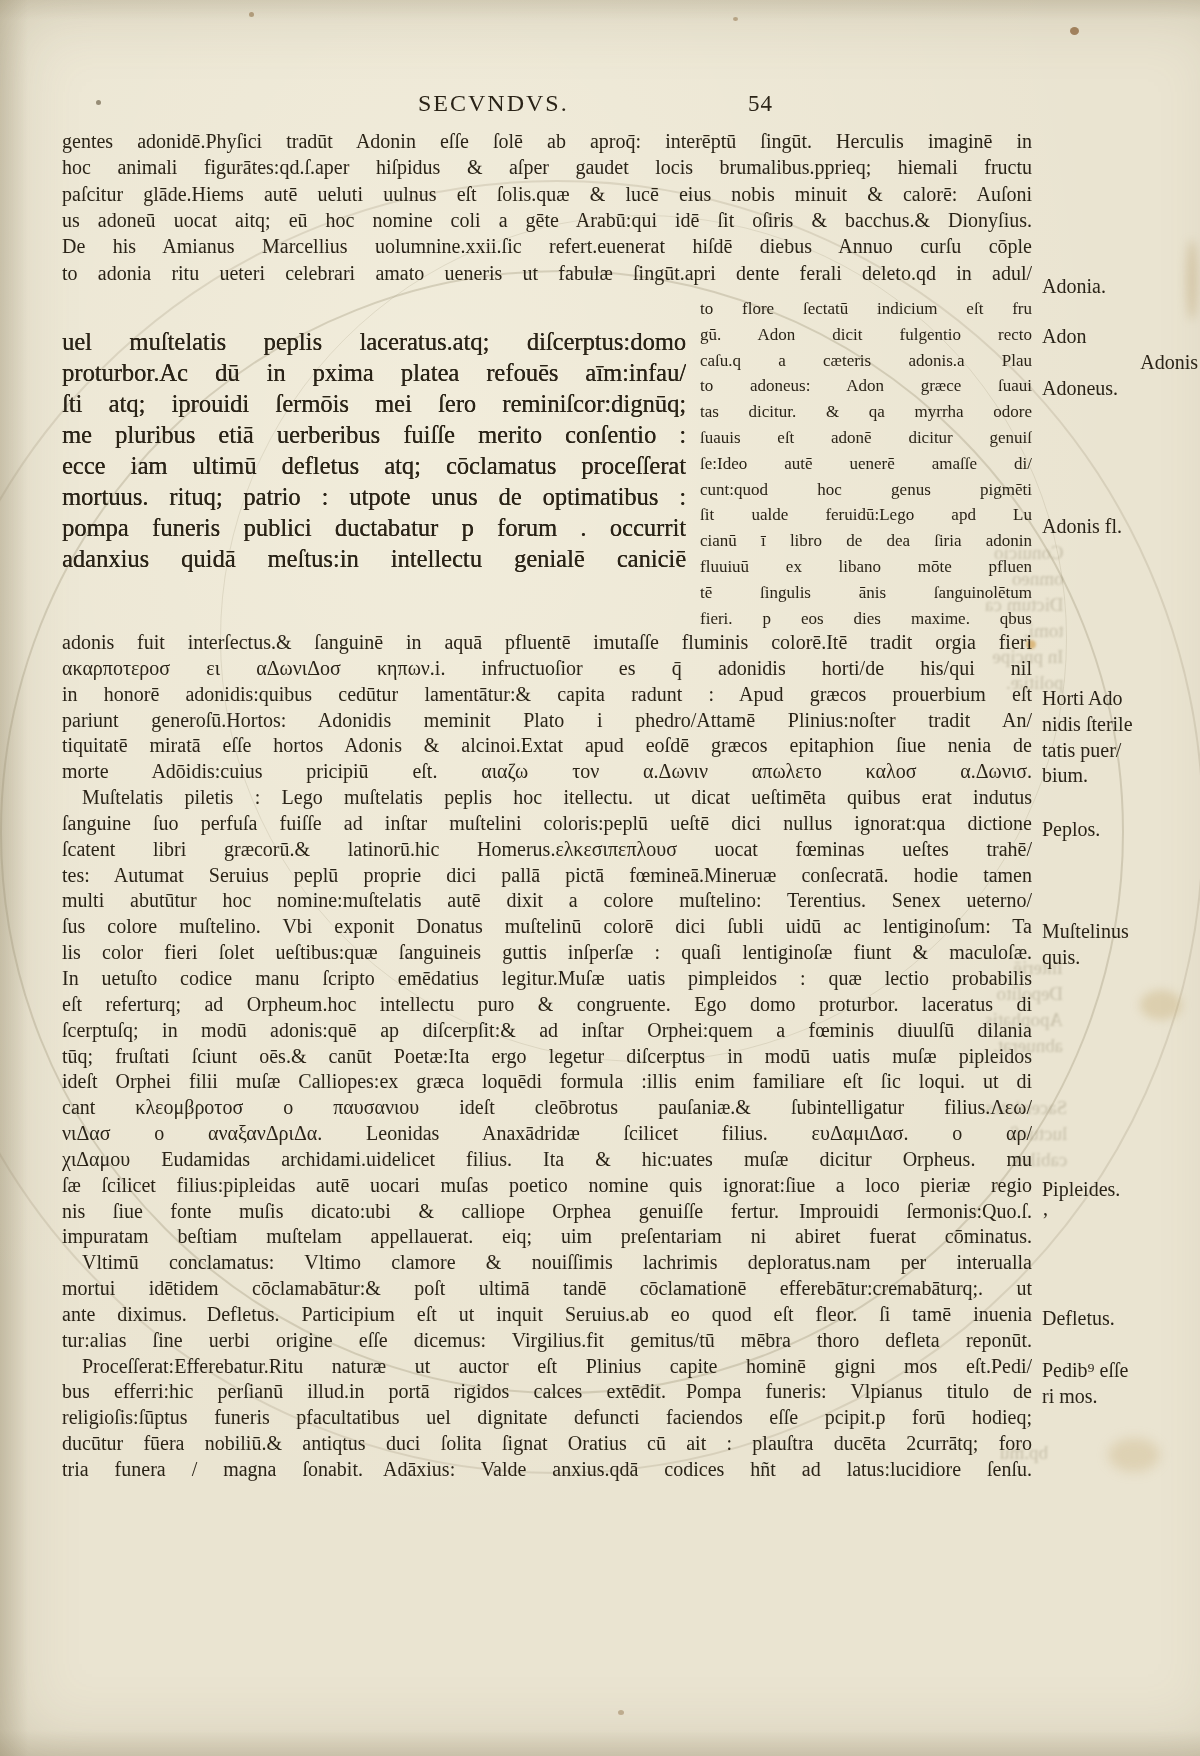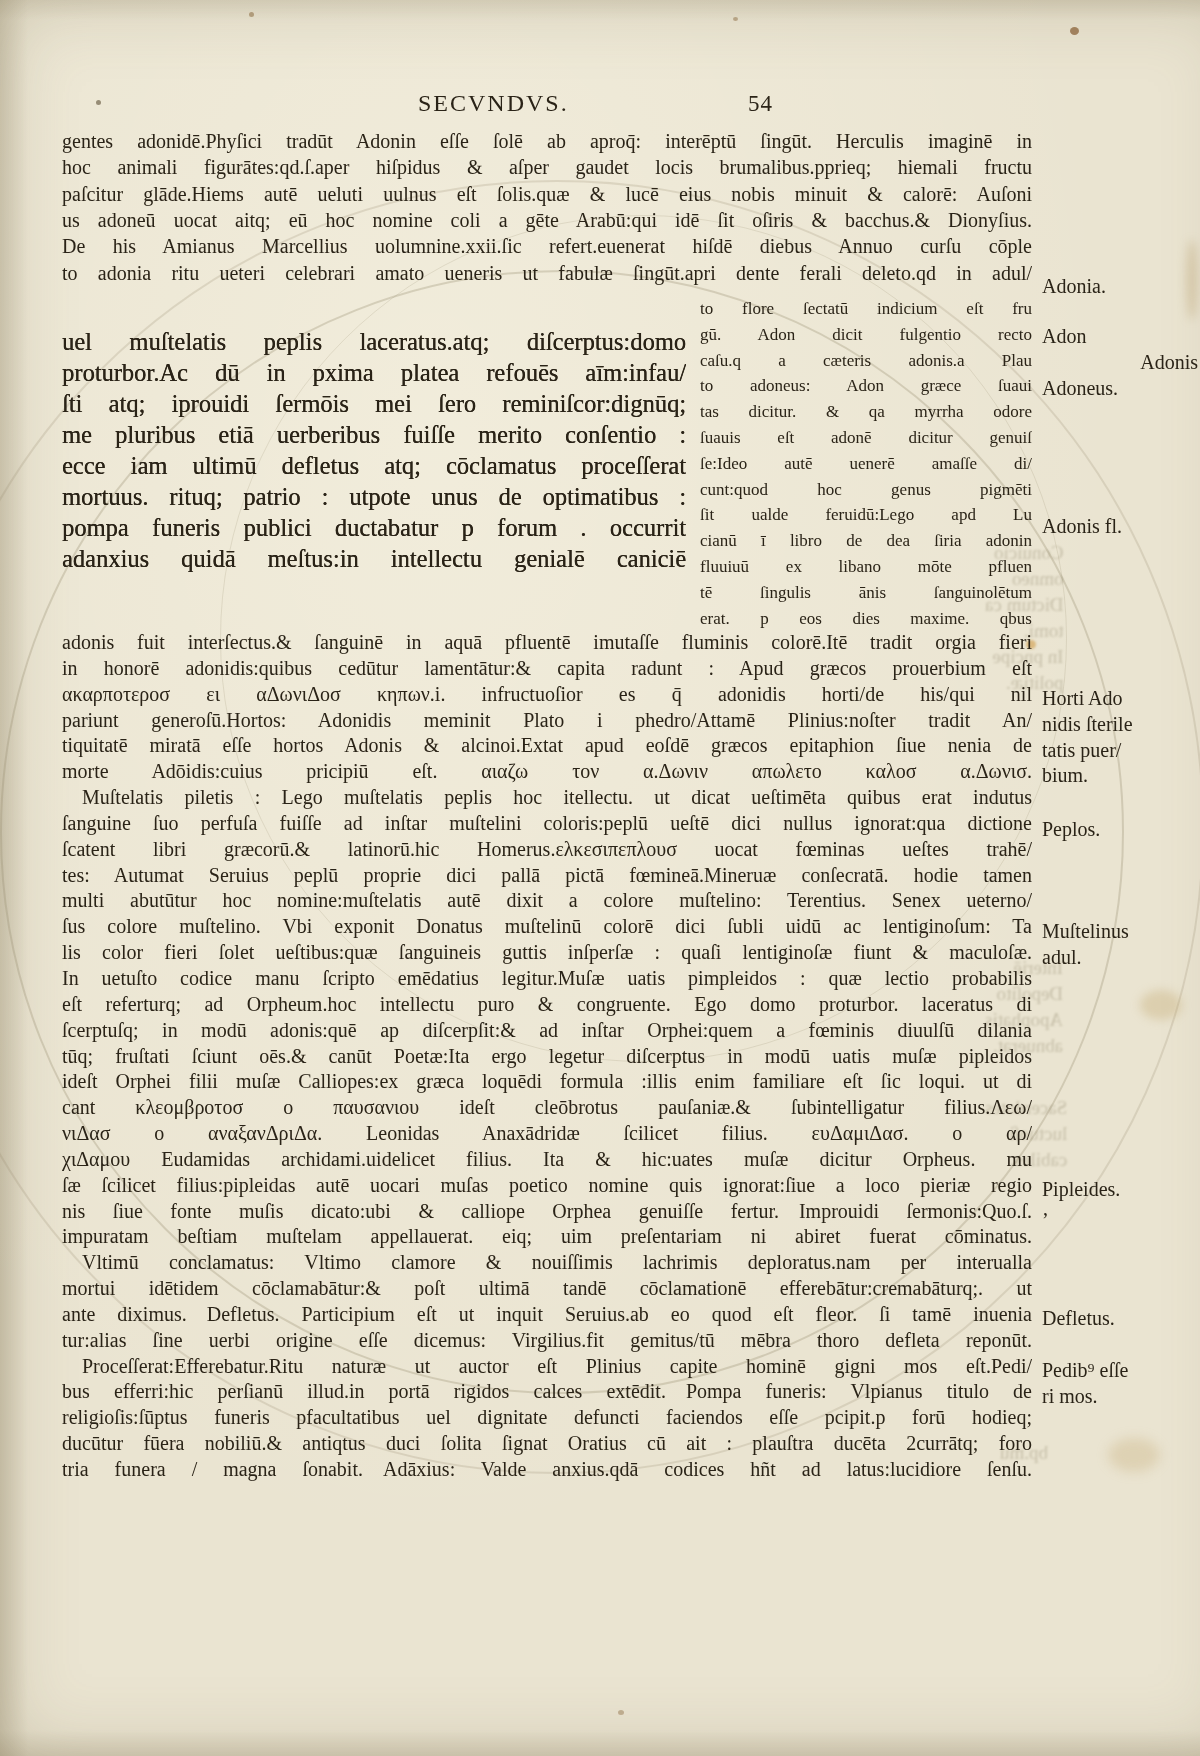--- a/index.html
+++ b/index.html
@@ -137,28 +137,28 @@
       <div class="line">caſu.q a cæteris adonis.a Plau</div>
       <div class="line">to adoneus: Adon græce ſuaui</div>
       <div class="line">tas dicitur. &amp; qa myrrha odore</div>
       <div class="line">ſuauis eſt adonē dicitur genuiſ</div>
       <div class="line">ſe:Ideo autē uenerē amaſſe di/</div>
       <div class="line">cunt:quod hoc genus pigmēti</div>
       <div class="line">ſit ualde feruidū:Lego apd Lu</div>
       <div class="line">cianū ī libro de dea ſiria adonin</div>
       <div class="line">fluuiuū ex libano mōte pfluen</div>
       <div class="line">tē ſingulis ānis ſanguinolētum</div>
-      <div class="line">erat. p eos dies maxime. qbus</div>
+      <div class="line">fieri. p eos dies maxime. qbus</div>
     </div>
 
   <div class="blk body2">
 
   <div class="line">adonis fuit interſectus.&amp; ſanguinē in aquā pfluentē imutaſſe fluminis colorē.Itē tradit orgia fieri</div>
+      <div class="line">ακαρποτεροσ ει αΔωνιΔοσ κηπων.i. infructuoſior es q̄ adonidis horti/de his/qui nil</div>
       <div class="line">in honorē adonidis:quibus cedūtur lamentātur:&amp; capita radunt : Apud græcos prouerbium eſt</div>
-      <div class="line">ακαρποτεροσ ει αΔωνιΔοσ κηπων.i. infructuoſior es q̄ adonidis horti/de his/qui nil</div>
       <div class="line">pariunt generoſū.Hortos: Adonidis meminit Plato i phedro/Attamē Plinius:noſter tradit An/</div>
       <div class="line">tiquitatē miratā eſſe hortos Adonis &amp; alcinoi.Extat apud eoſdē græcos epitaphion ſiue nenia de</div>
       <div class="line">morte Adōidis:cuius pricipiū eſt. αιαζω τον α.Δωνιν απωλετο καλοσ α.Δωνισ.</div>
       <div class="line"> Muſtelatis piletis : Lego muſtelatis peplis hoc itellectu. ut dicat ueſtimēta quibus erat indutus</div>
       <div class="line">ſanguine ſuo perfuſa fuiſſe ad inſtar muſtelini coloris:peplū ueſtē dici nullus ignorat:qua dictione</div>
       <div class="line">ſcatent libri græcorū.&amp; latinorū.hic Homerus.ελκεσιπεπλουσ uocat fœminas ueſtes trahē/</div>
       <div class="line">tes: Autumat Seruius peplū proprie dici pallā pictā fœmineā.Mineruæ conſecratā. hodie tamen</div>
       <div class="line">multi abutūtur hoc nomine:muſtelatis autē dixit a colore muſtelino: Terentius. Senex ueterno/</div>
       <div class="line">ſus colore muſtelino. Vbi exponit Donatus muſtelinū colorē dici ſubli uidū ac lentiginoſum: Ta</div>
       <div class="line">lis color fieri ſolet ueſtibus:quæ ſanguineis guttis inſperſæ : quaſi lentiginoſæ fiunt &amp; maculoſæ.</div>
@@ -190,21 +190,21 @@
       <div class="mnote" style="position: absolute; top: 324px;">Adon</div>
       <div class="mnote" style="position: absolute; top: 350px; text-align: right;">Adonis</div>
       <div class="mnote" style="position: absolute; top: 376px;">Adoneus.</div>
       <div class="mnote" style="position: absolute; top: 514px;">Adonis fl.</div>
       <div class="mnote" style="position: absolute; top: 686px;">Horti Ado</div>
       <div class="mnote" style="position: absolute; top: 712px;">nidis ſterile</div>
       <div class="mnote" style="position: absolute; top: 738px;">tatis puer/</div>
       <div class="mnote" style="position: absolute; top: 763px;">bium.</div>
       <div class="mnote" style="position: absolute; top: 817px;">Peplos.</div>
       <div class="mnote" style="position: absolute; top: 919px;">Muſtelinus</div>
-      <div class="mnote" style="position: absolute; top: 945px;">adul.</div>
+      <div class="mnote" style="position: absolute; top: 945px;">quis.</div>
       <div class="mnote" style="position: absolute; top: 1177px;">Pipleides.</div>
       <div class="mnote" style="position: absolute; top: 1208px;">’</div>
       <div class="mnote" style="position: absolute; top: 1306px;">Defletus.</div>
       <div class="mnote" style="position: absolute; top: 1358px;">Pedib⁹ eſſe</div>
       <div class="mnote" style="position: absolute; top: 1384px;">ri mos.</div>
     </div>
 
 </div>
 
 </body></html>

